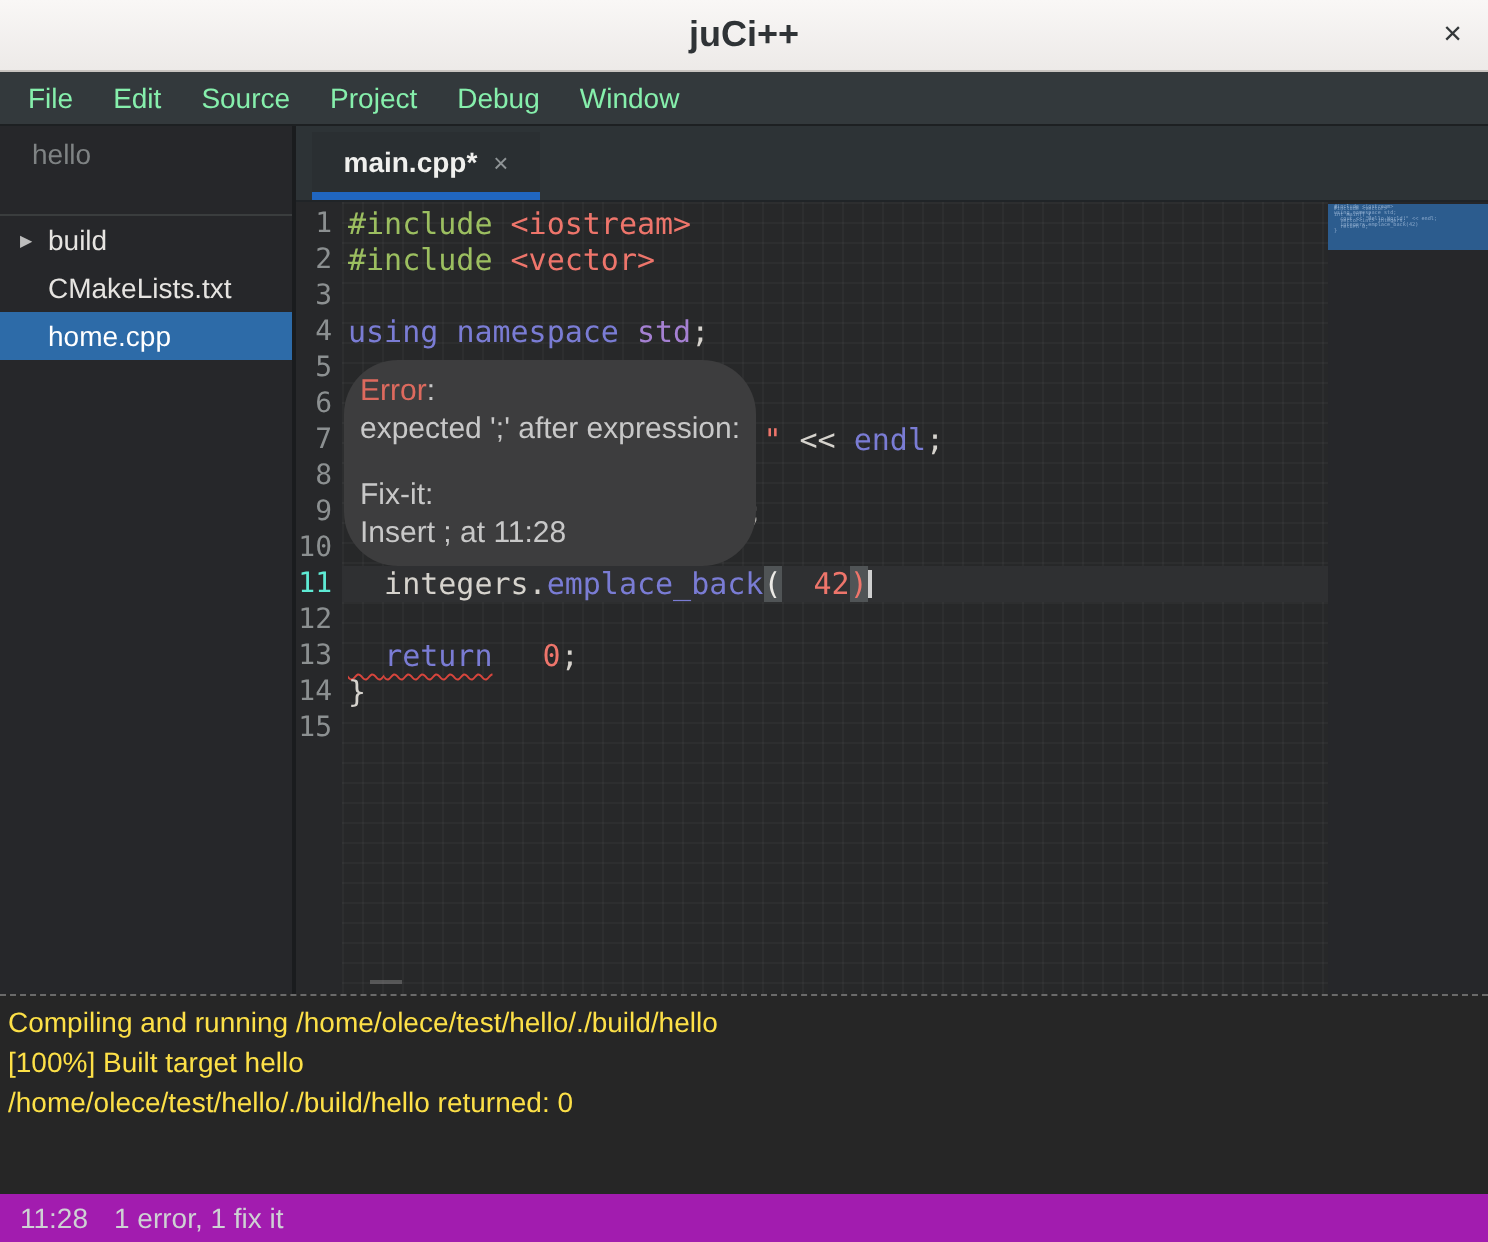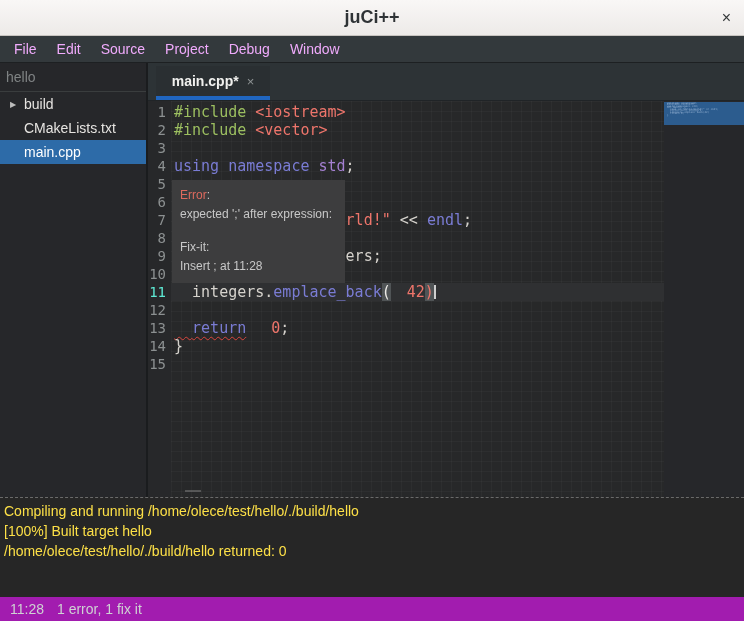--- a/index.html
+++ b/index.html
@@ -21,32 +21,32 @@
   #titlebar .close{
     position:absolute; right:13px; top:50%; transform:translateY(-50%);
     font-size:16px; color:#34383a; line-height:16px; cursor:default;
   }
 
   
   #menubar{
     position:absolute; left:0; top:36px; width:744px; height:26px;
     background:#33393c; display:flex; align-items:center; padding-left:4px;
   }
-  .menu-item{ color:#f0abfc; font-size:14px; padding:4px 10px; }
+  .menu-item{ color:#86efac; font-size:14px; padding:4px 10px; }
 
   
   #main{
     position:absolute; left:0; top:62px; width:744px; height:435px;
     display:flex; border-top:1px solid #1d2022;
   }
 
   
   #sidebar{ width:146px; background:#26272a; display:flex; flex-direction:column; }
   #project-header{
-    height:29px; line-height:28px; padding-left:6px;
+    height:45px; line-height:28px; padding-left:16px;
     color:#7f8384; font-size:14px;
     border-bottom:1px solid #3a3d3e;
   }
   .side-item{
     height:24px; display:flex; align-items:center; padding-left:10px;
     color:#e6e4e1; font-size:14px; white-space:nowrap;
   }
   .side-item.selected{ background:#2d6ba8; color:#ffffff; }
   .expander{ width:14px; font-size:8px; color:#bdbdbd; flex:0 0 14px; }
 
@@ -111,22 +111,23 @@
   }
   .mini-line{
     font-family:"DejaVu Sans Mono",monospace; font-size:2.6px; line-height:1.45px;
     color:rgba(205,224,248,0.55); white-space:pre;
   }
 
   
   #tooltip{
     position:absolute; left:24px; top:79px; z-index:5;
     background:#3d3d3e; padding:6px 8px 7px 8px;
-    font-size:12px; color:#c8c8c8; white-space:nowrap;
+    font-size:15px; color:#c8c8c8; white-space:nowrap;
     min-width:173px;
+    border-radius:27px;
   }
   .tt-row{ line-height:19px; }
   .tt-error{ color:#dd6a5e; }
   .tt-gap{ margin-top:14px; }
 
   
   #pane-handle{
     position:absolute; left:185px; top:490px; width:16px; height:2px;
     background:#7c7c7c; opacity:.55;
   }
@@ -171,21 +172,21 @@
         <div class="side-item">
           <span class="expander">▶</span>
           <span>build</span>
         </div>
         <div class="side-item">
           <span class="expander"></span>
           <span>CMakeLists.txt</span>
         </div>
         <div class="side-item selected">
           <span class="expander"></span>
-          <span>main.cpp</span>
+          <span>home.cpp</span>
         </div>
       </div>
   </div>
   <div id="divider"></div>
   <div id="editor-region">
     <div id="tabbar">
       <div class="tab">
         <span class="tab-label">main.cpp*</span>
         <span class="tab-close">×</span>
       </div>

